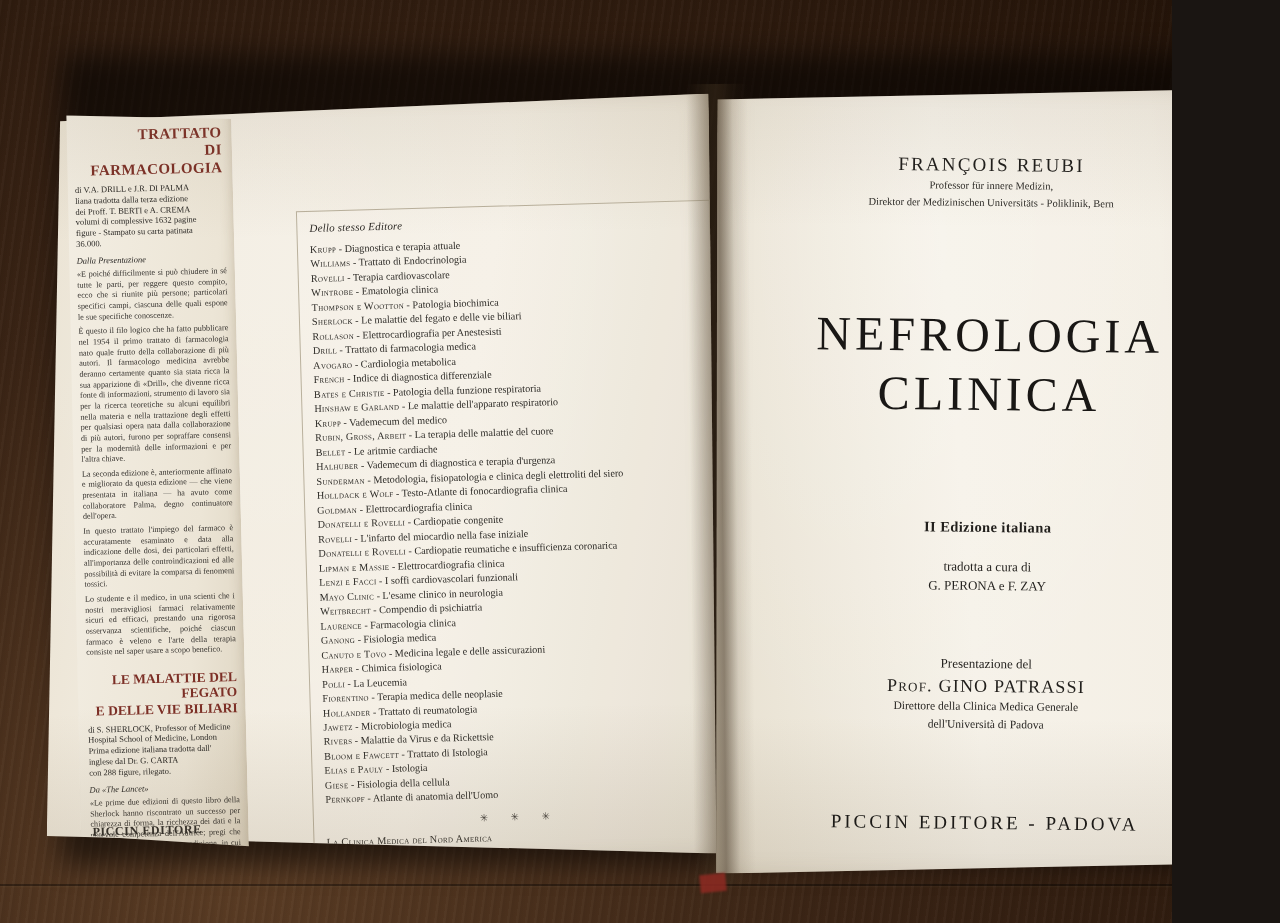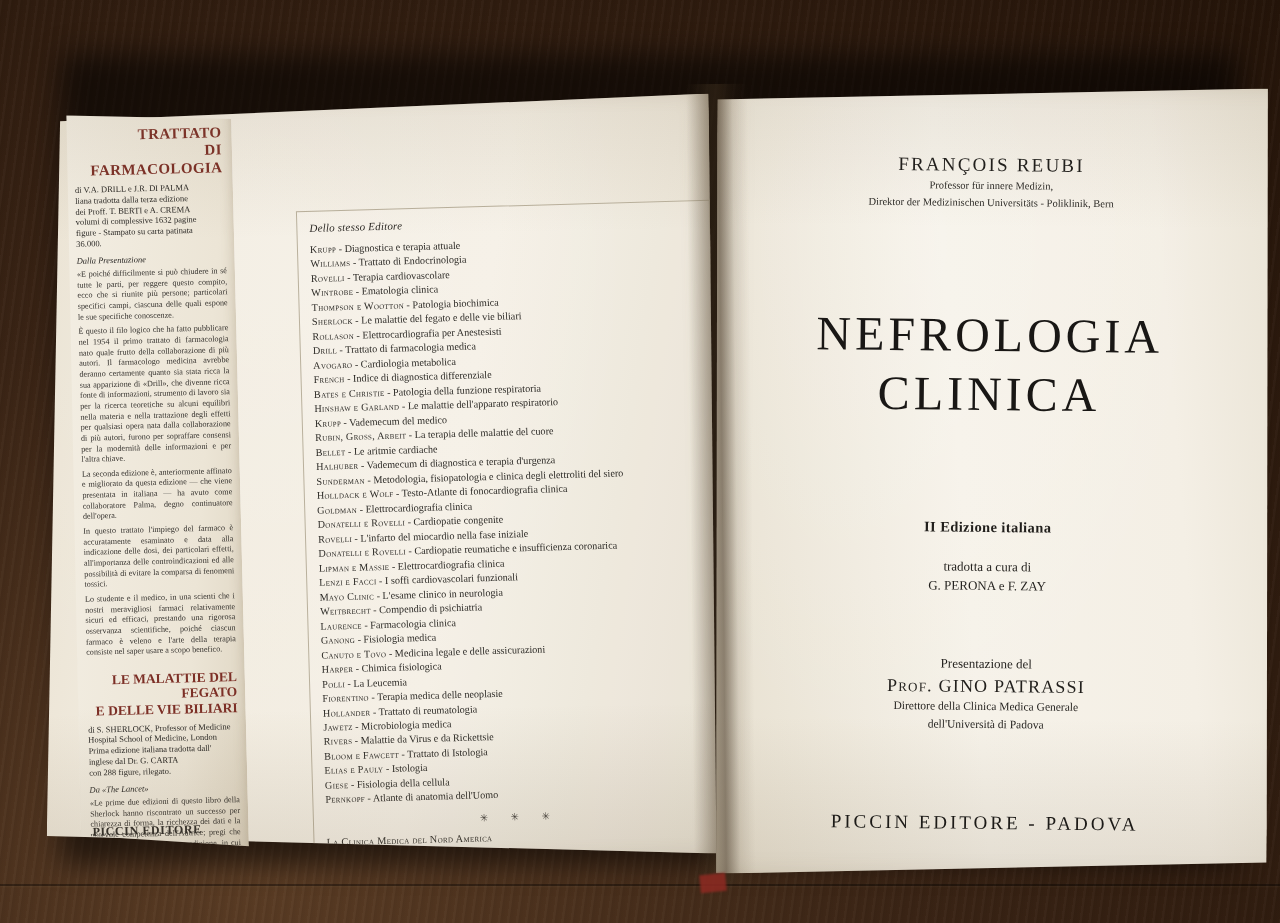--- a/index.html
+++ b/index.html
@@ -8,21 +8,21 @@
     background: #1a1512;
   }
   body {
     width: 1280px;
     height: 923px;
     overflow: hidden;
     font-family: "Liberation Serif", serif;
   }
   #scene {
     position: relative;
-    width: 1280px;
+    width: 1172px;
     height: 923px;
     background:
       radial-gradient(ellipse at 20% 95%, #5a3c24 0%, #3a2415 45%, #241409 100%),
       linear-gradient(110deg, #402a18 0%, #2c1a0e 60%, #1d1009 100%);
     overflow: hidden;
   }
 
   
   .wood-grain {
     position: absolute;

